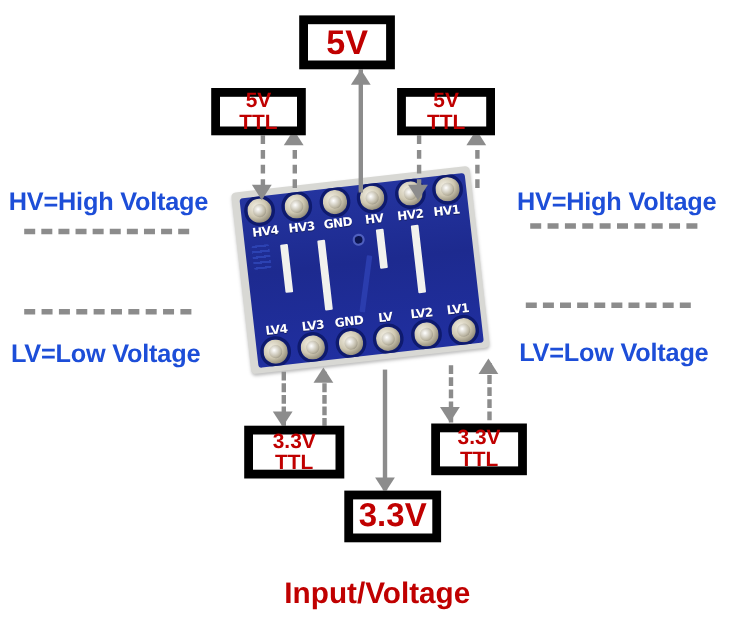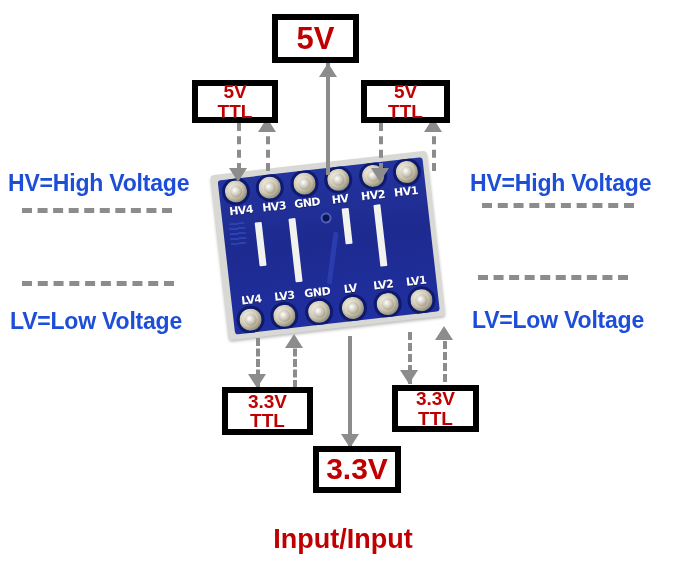--- a/index.html
+++ b/index.html
@@ -7,21 +7,21 @@
     width:686px;height:568px;
     position:relative;overflow:hidden;
     font-family:"Liberation Sans", sans-serif;
     background:#ffffff;
   }
   #stage{position:absolute;inset:0;}
 
   
   .box{
     position:absolute;box-sizing:border-box;
-    border:6px solid #000000;
+    border:8px solid #000000;
     background:#ffffff;
     display:flex;flex-direction:column;
     align-items:center;justify-content:center;
     color:#c00000;
     font-weight:bold;
     line-height:1.02;
     z-index:6;
   }
   .box .ln{display:block;white-space:nowrap;}
 
@@ -256,15 +256,15 @@
 
   <div class="box box-33v">
     <span class="ln">3.3V</span>
   </div>
 
   <div class="side-label lbl-hv-l">HV=High Voltage</div>
   <div class="side-label lbl-hv-r">HV=High Voltage</div>
   <div class="side-label lbl-lv-l">LV=Low Voltage</div>
   <div class="side-label lbl-lv-r">LV=Low Voltage</div>
 
-  <div class="io-label">Input/Input</div>
+  <div class="io-label">Input/Voltage</div>
 
 </div>
 
 </body></html>

